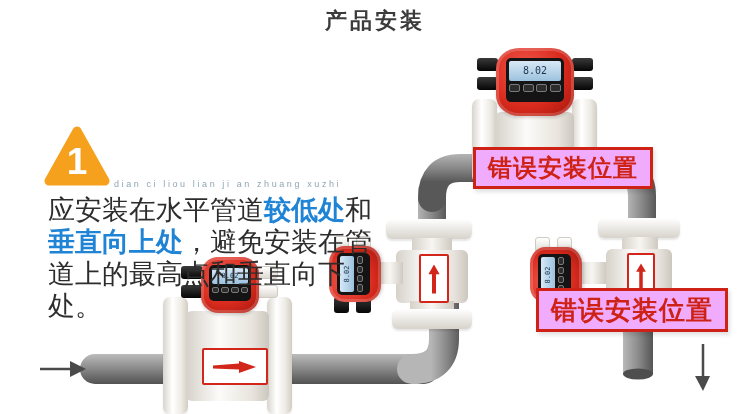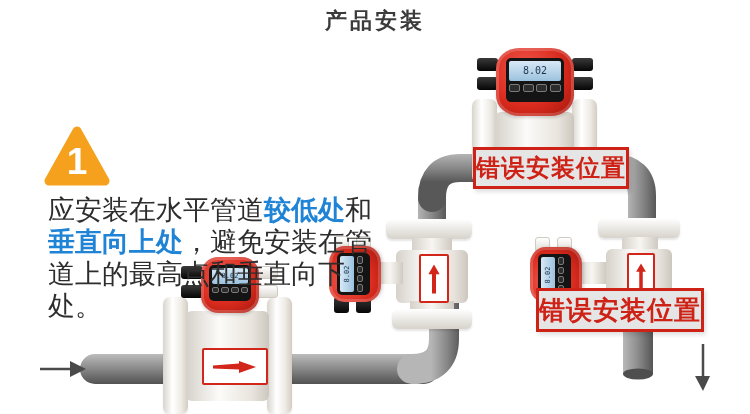--- a/index.html
+++ b/index.html
@@ -81,40 +81,41 @@
   }
   .mhead.small .btns i { height:6px; }
   .mhead.side { transform:rotate(-90deg); }
   
   .flow-label {
     position:absolute; z-index:4; background:#fff; border:2px solid #d2261a;
     border-radius:2px; display:flex; align-items:center; justify-content:center;
   }
   
   .wrong-label {
-    position:absolute; z-index:6; background:#e5e5e5; border:3px solid #cf2217;
+    position:absolute; z-index:6; background:#f0abfc; border:3px solid #cf2217;
     color:#cf2217; font-weight:bold; font-size:24px; line-height:1;
-    letter-spacing:1px; padding:6px 0; white-space:nowrap;
+    letter-spacing:1px; padding:6px 12px; white-space:nowrap;
     box-shadow:2px 3px 4px rgba(0,0,0,0.12);
   }
   .wrong-label.big { font-size:26px; }
 </style>
 </head>
 <body>
 
 <div class="stage">
 
   <div class="page-title">产品安装</div>
 
   <div class="badge">
     <svg width="66" height="66" viewBox="0 0 66 66">
       <polygon points="33,7 61,57 5,57" fill="#f6a11e" stroke="#f6a11e" stroke-width="9" stroke-linejoin="round"></polygon>
     </svg>
     <span class="num">1</span>
   </div>
+  <div class="note-pinyin">dian ci liou lian ji an zhuang xuzhi</div>
   <div class="note-body"><span>应安装在水平管道</span><span class="hl">较低处</span><span>和</span><span class="hl">垂直向上处</span><span>，避免安装在管道上的最高点和垂直向下处。</span></div>
 
   <svg class="pipes" width="750" height="414" viewBox="0 0 750 414">
     <defs>
       <linearGradient id="gV1" gradientUnits="userSpaceOnUse" x1="0" y1="354" x2="0" y2="384">
         <stop offset="0" stop-color="#bcbcbc"></stop>
           <stop offset="0.45" stop-color="#8d8d8d"></stop>
           <stop offset="1" stop-color="#525252"></stop>
       </linearGradient>
       <linearGradient id="gH1" gradientUnits="userSpaceOnUse" x1="431" y1="0" x2="461" y2="0">

